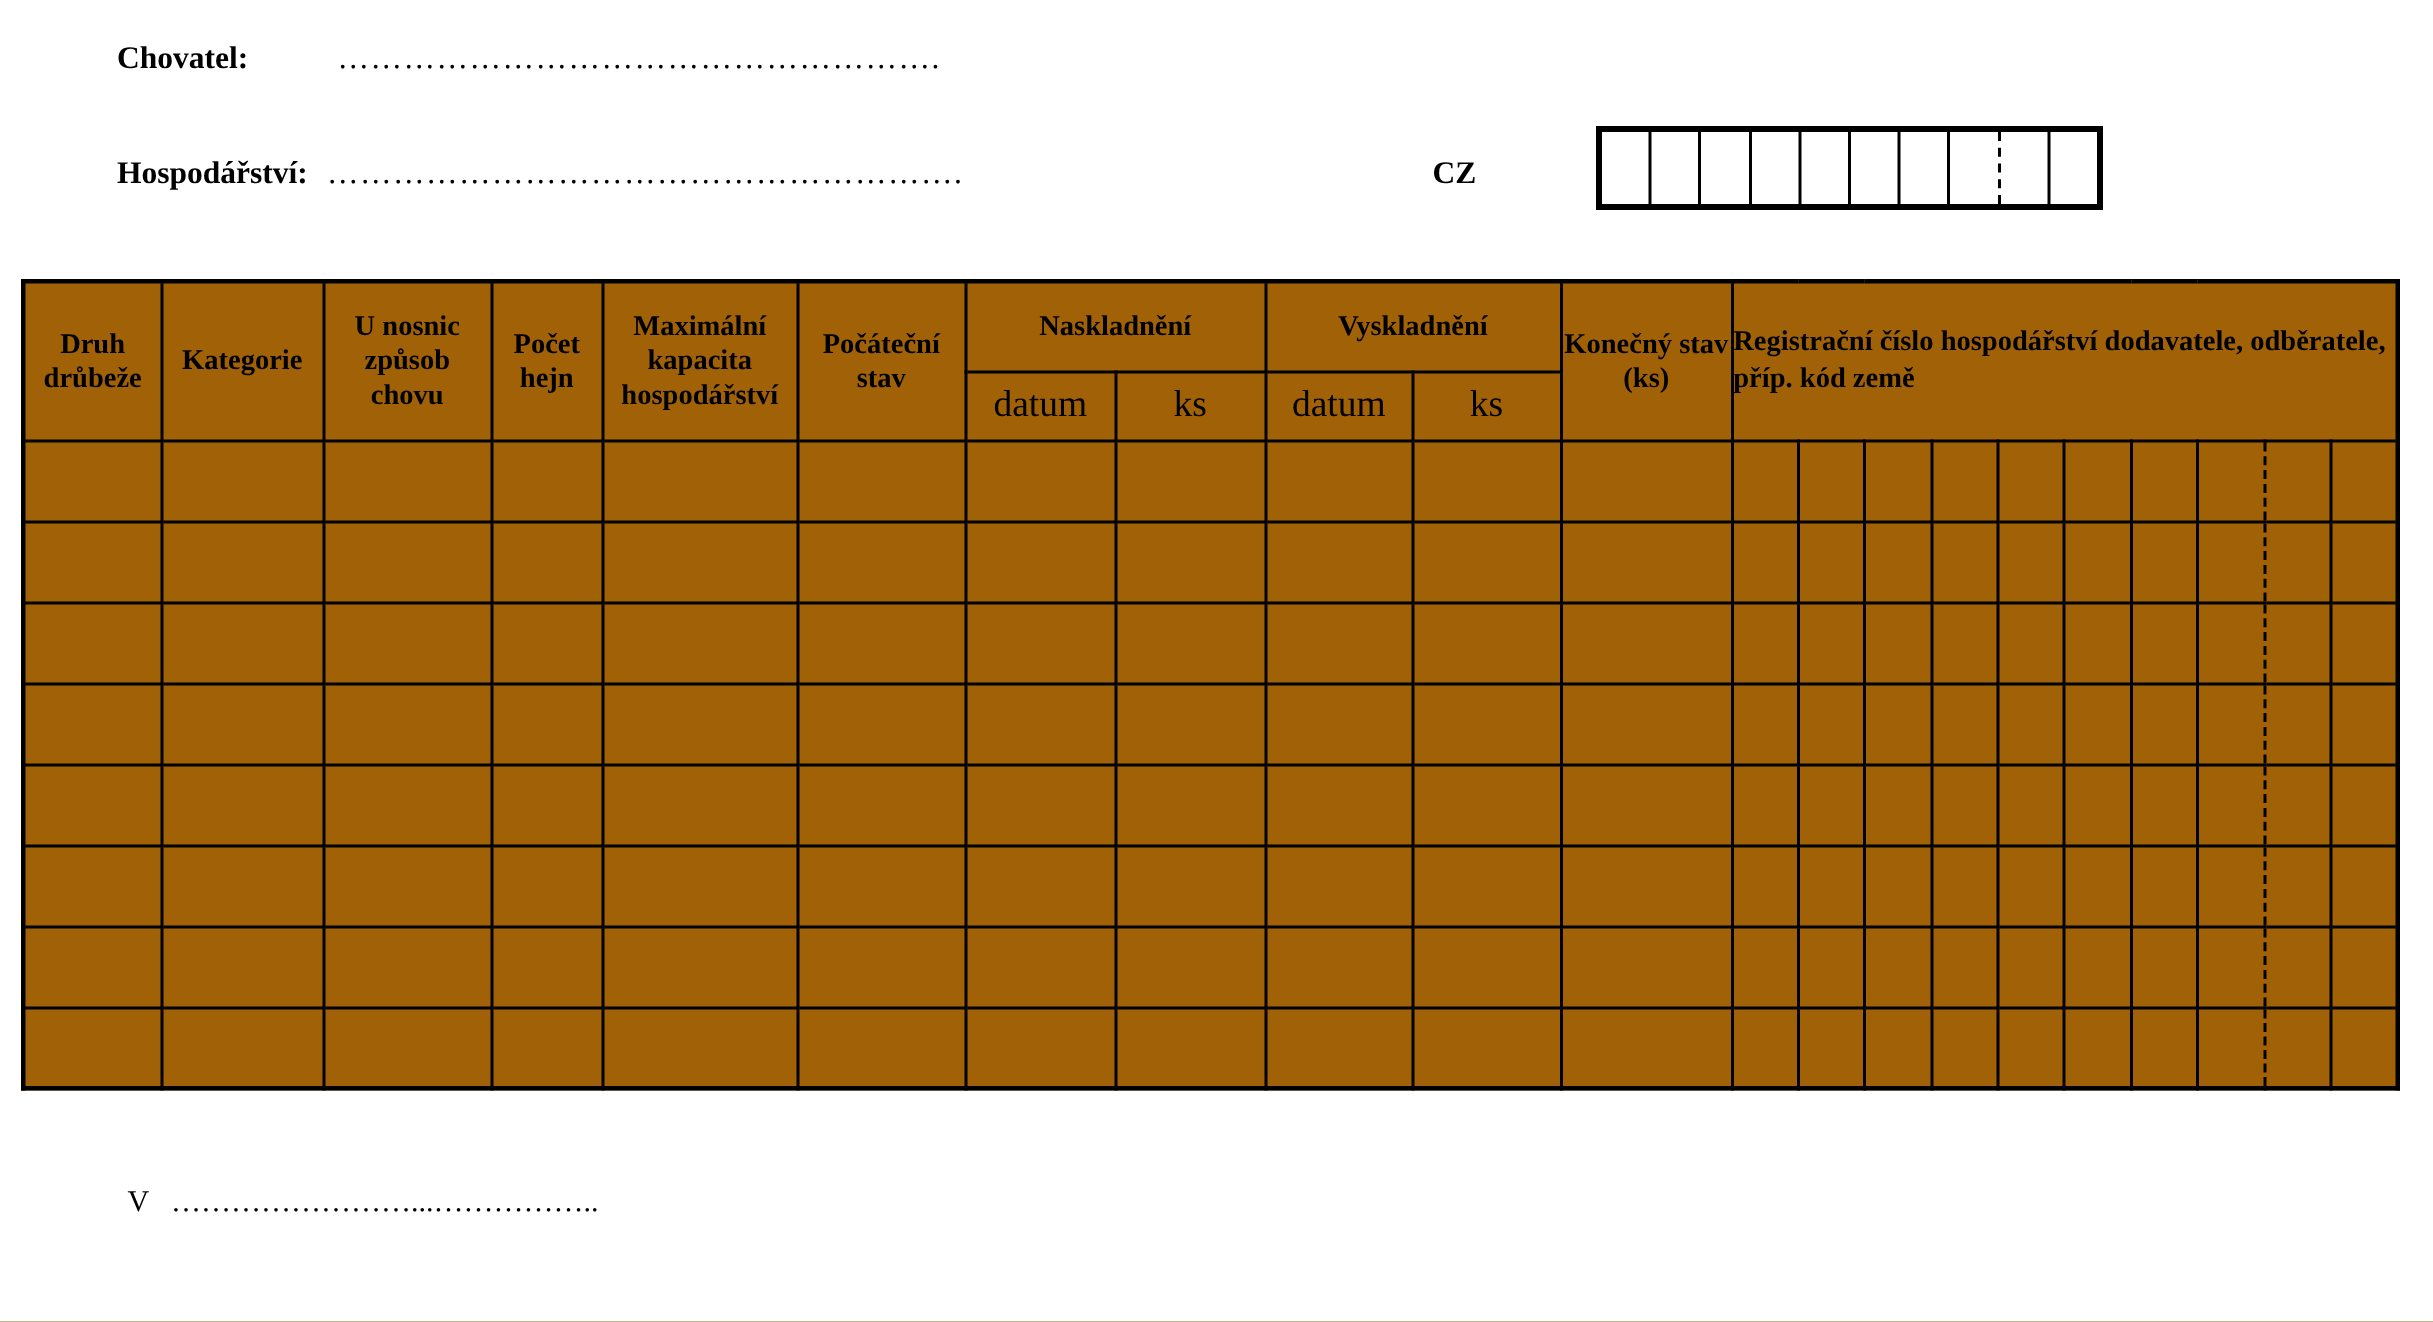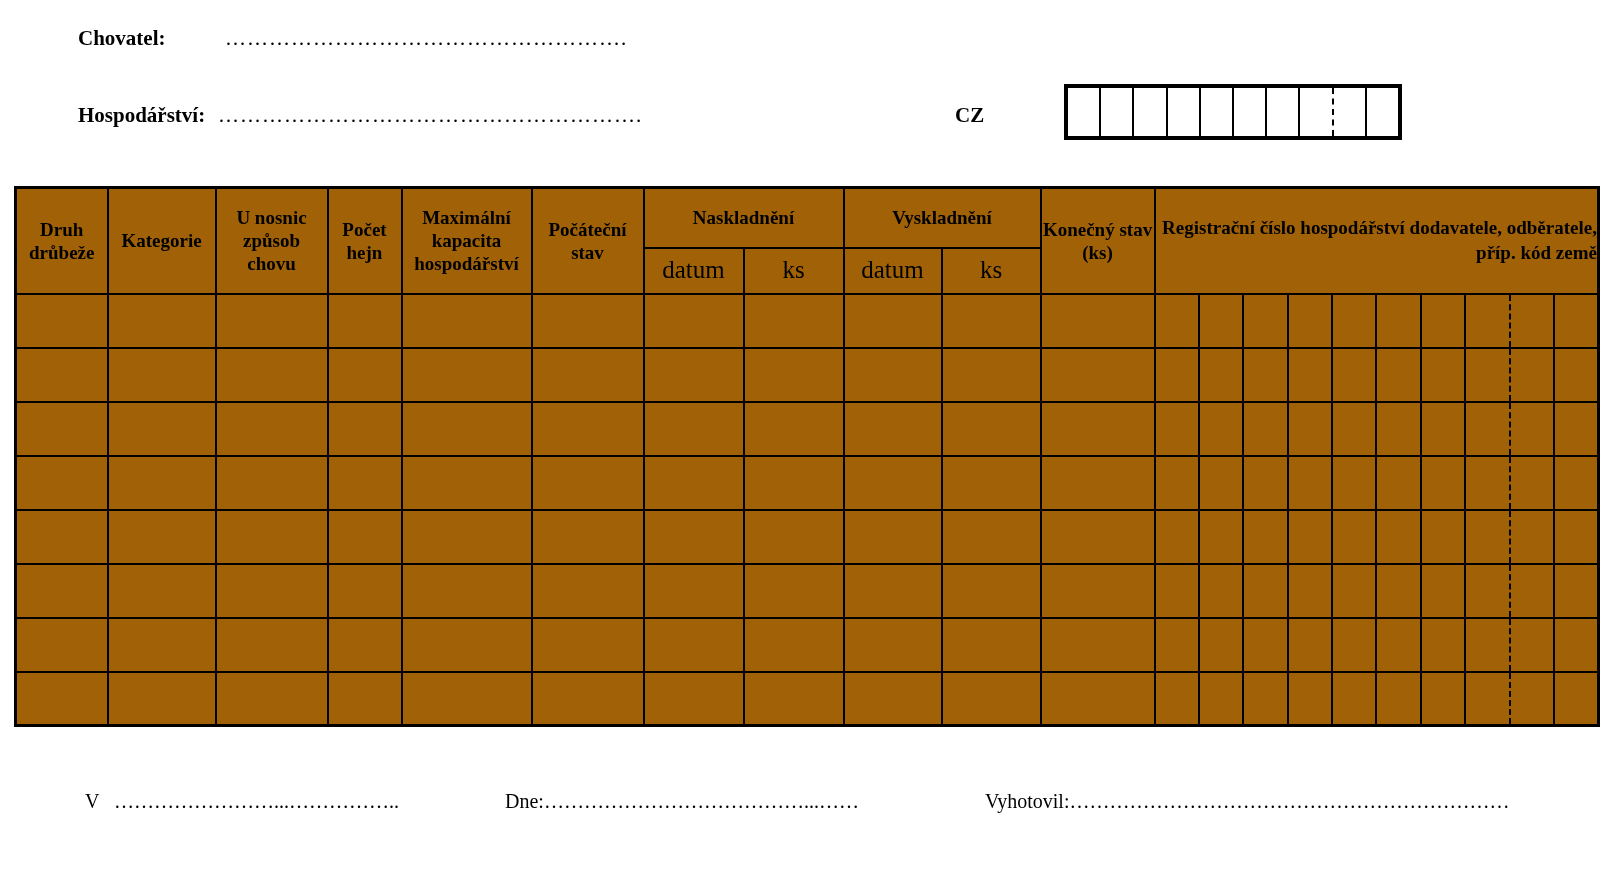--- a/index.html
+++ b/index.html
@@ -42,21 +42,21 @@
   thead tr.group-row{height:60px;}
   thead tr.sub-row{height:46px;}
   tbody tr{height:54px;}
   th{
     font-weight:bold;font-size:19px;line-height:1.22;
     text-align:center;vertical-align:middle;
     font-family:"Liberation Serif",serif;
   }
   th.subh{font-weight:normal;font-size:25px;}
   th.reg-head{
-    text-align:right;
+    text-align:left;
     padding-left:38px;padding-right:14px;
     line-height:1.3;
   }
   td.sub.dash-r{border-right-style:dashed;}
   td.sub.dash-l{border-left-style:dashed;}
 </style>
 </head>
 <body>
 
 <div class="page">
@@ -309,21 +309,15 @@
           <td class="sub dash-r"></td>
           <td class="sub dash-l"></td>
           <td class="sub"></td>
         </tr>
       </tbody>
   </table>
 
   <span class="abs foot" style="left:85px;top:790px">V</span>
   <span class="abs foot" style="left:114px;top:790px">……………………...……………..</span>
 
-  <span class="abs foot" style="left:505px;top:790px">
-    <span>Dne:</span><span>…………………………………...……</span>
-  </span>
-
-  <span class="abs foot" style="left:985px;top:790px">
-    <span>Vyhotovil:</span><span>…………………………………………………………</span>
-  </span>
+
 
 </div>
 
 </body></html>

